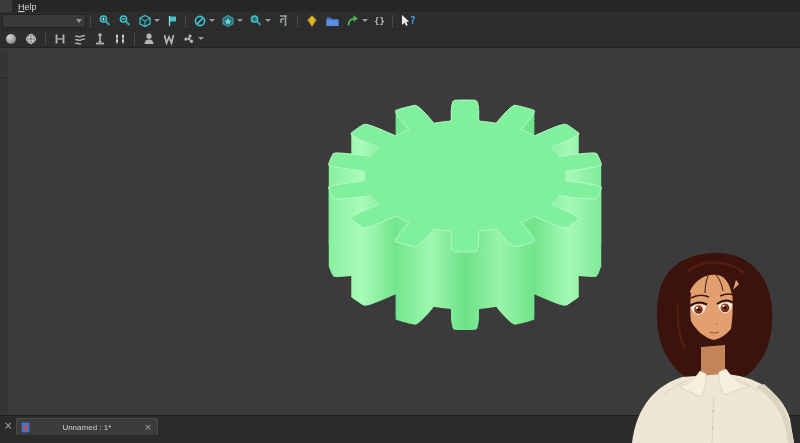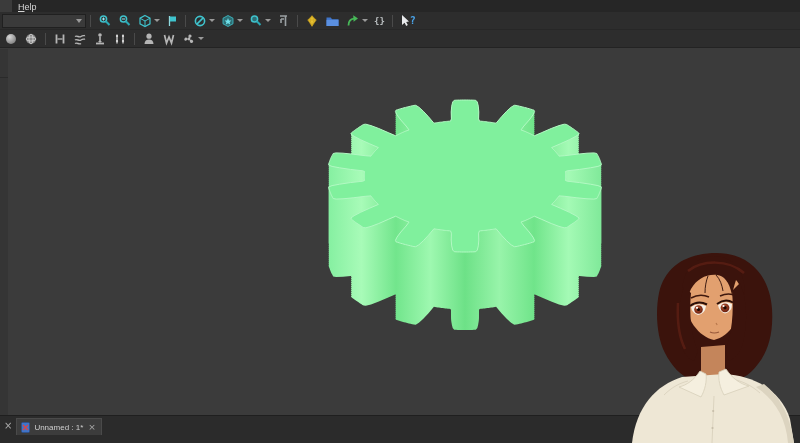--- a/index.html
+++ b/index.html
@@ -41,21 +41,21 @@
   .scene { position:absolute; top:0; left:0; width:800px; height:443px;
     z-index:1; pointer-events:none; }
 
   
   .bottombar { position:absolute; bottom:0; left:0; width:800px; height:28px;
     background:#2b2b2b; border-top:1px solid #1f1f1f; z-index:3;
     display:flex; align-items:flex-start; }
   .close-x { color:#a8a8a8; font-size:10px; line-height:16px; padding:2px 4px 0 4px;
     font-family:"DejaVu Sans", sans-serif; }
   .doc-tab { margin-top:2px; height:17px; background:#3c3c3c; border:1px solid #4a4a4a;
-    border-bottom:none; display:flex; align-items:center; padding:0 4px; }
+    border-bottom:none; display:flex; align-items:center; padding:0 4px;gap:28px; }
   .doc-tab .title { font-size:8px; color:#cfcfcf; margin:0 4px; white-space:nowrap; }
   .doc-tab .close-x { padding:0 1px; font-size:9px; }
 
   
   .mascot { position:absolute; right:0; bottom:0; width:172px; height:200px; z-index:6; }
 </style>
 </head>
 <body>
 
 <div id="app">

